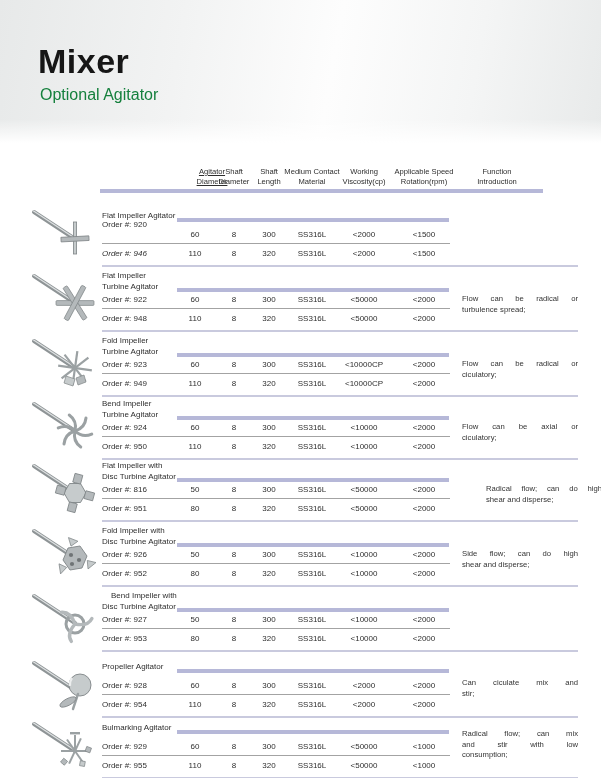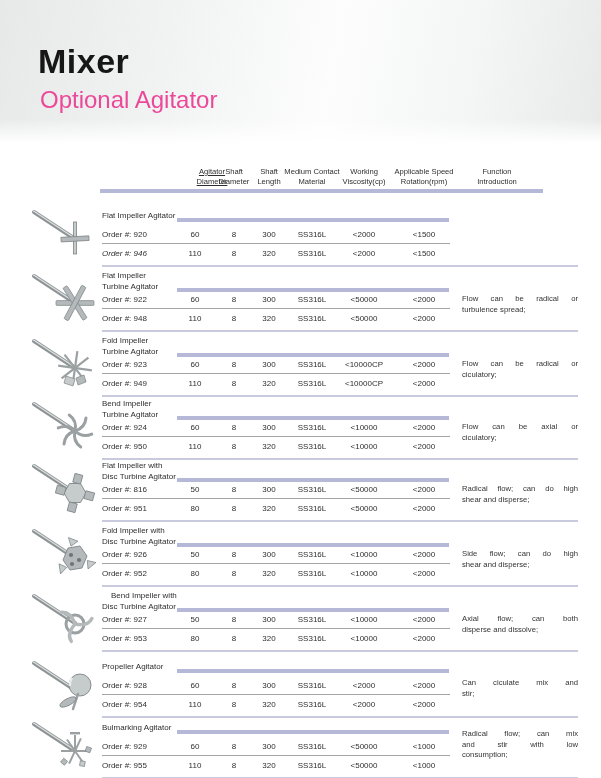--- a/index.html
+++ b/index.html
@@ -5,21 +5,21 @@
   html,body{margin:0;padding:0;background:#fff;}
   .page{position:relative;width:601px;height:778px;background:#ffffff;overflow:hidden;
         font-family:"Liberation Sans",sans-serif;color:#2f2f2f;}
   
   .hero{position:absolute;left:0;top:0;width:601px;height:143px;
         background:linear-gradient(100deg,#e7e9e9 0%,#f2f3f3 30%,#fdfdfd 55%,#f4f5f5 78%,#e8eaea 100%);}
   .hero:after{content:"";position:absolute;left:0;bottom:0;width:100%;height:24px;
         background:linear-gradient(to bottom,rgba(255,255,255,0),#ffffff);}
   .title{position:absolute;left:38px;top:42px;font-size:34px;font-weight:bold;
         color:#161616;letter-spacing:.5px;}
-  .subtitle{position:absolute;left:40px;top:86px;font-size:24px;color:#ec4899;}
+  .subtitle{position:absolute;left:40px;top:86px;font-size:16px;color:#15803d;}
   
   .band{position:absolute;left:100px;top:146px;width:443px;height:19px;background:#9b9cca;
         color:#f4f4fa;font-size:11.5px;line-height:19px;padding-left:7px;box-sizing:border-box;
         letter-spacing:.4px;}
   .header-underline{position:absolute;left:100px;top:189px;width:443px;height:4px;background:#b6b8d8;}
   .col-h{position:absolute;top:167px;font-size:7.6px;line-height:10px;text-align:center;color:#2e2e2e;}
   
   .group{position:absolute;left:0;width:601px;height:66px;}
   .g-icon{position:absolute;left:28px;width:70px;height:58px;}
   .g-title{position:absolute;left:102px;font-size:8px;line-height:10px;color:#2e2e2e;white-space:nowrap;}
@@ -73,21 +73,21 @@
       </div>
       <div class="group" style="top: 211px;">
         <div class="g-icon" style="top: -6px;"><svg viewBox="0 0 70 58" width="70" height="58" xmlns="http://www.w3.org/2000/svg">
     <path d="M6 7 L47 34" stroke="#8e9496" stroke-width="4" stroke-linecap="round"></path>
     <path d="M5.6 6 L46.6 33" stroke="#dde0e1" stroke-width="1.3" stroke-linecap="round"></path>
     <rect x="45.4" y="17" width="3.2" height="32" fill="#c6cbcc" stroke="#7f8587" stroke-width="0.8"></rect>
               <rect x="33" y="31.6" width="28" height="4.6" fill="#b4b9bb" stroke="#7f8587" stroke-width="0.8" transform="rotate(-3 47 34)"></rect>
           </svg></div>
         <div class="g-title" style="top: 0px;">Flat Impeller Agitator</div>
         <div class="g-bar" style="top: 7px;"></div>
-        <div class="g-order" style="top: 19px;">Order #: 920</div>
+        <div class="g-order" style="top: 9px;">Order #: 920</div>
         <div class="g-cell" style="top: 19px; left: 163px;">60</div>
         <div class="g-cell" style="top: 19px; left: 202px;">8</div>
         <div class="g-cell" style="top: 19px; left: 237px;">300</div>
         <div class="g-cell" style="top: 19px; left: 280px;">SS316L</div>
         <div class="g-cell" style="top: 19px; left: 332px;">&lt;2000</div>
         <div class="g-cell" style="top: 19px; left: 392px;">&lt;1500</div>
         <div class="g-sep" style="top: 32px;"></div>
         <div class="g-order" style="top: 38px; font-style: italic;">Order #: 946</div>
         <div class="g-cell" style="top: 38px; left: 163px;">110</div>
         <div class="g-cell" style="top: 38px; left: 202px;">8</div>
@@ -221,21 +221,21 @@
         <div class="g-cell" style="top: 24px; left: 392px;">&lt;2000</div>
         <div class="g-sep" style="top: 37px;"></div>
         <div class="g-order" style="top: 43px;">Order #: 951</div>
         <div class="g-cell" style="top: 43px; left: 163px;">80</div>
         <div class="g-cell" style="top: 43px; left: 202px;">8</div>
         <div class="g-cell" style="top: 43px; left: 237px;">320</div>
         <div class="g-cell" style="top: 43px; left: 280px;">SS316L</div>
         <div class="g-cell" style="top: 43px; left: 332px;">&lt;50000</div>
         <div class="g-cell" style="top: 43px; left: 392px;">&lt;2000</div>
         <div class="g-end" style="top: 59px;"></div>
-        <div class="g-func" style="top: 23px;">
+        <div class="g-func" style="top: 23px; margin-left: 24px;">
           <div>Radical flow; can do high</div>
           <div>shear and disperse;</div>
         </div>
       </div>
       <div class="group" style="top: 526px;">
         <div class="g-icon" style="top: -2px;"><svg viewBox="0 0 70 58" width="70" height="58" xmlns="http://www.w3.org/2000/svg">
     <path d="M6 7 L47 34" stroke="#8e9496" stroke-width="4" stroke-linecap="round"></path>
     <path d="M5.6 6 L46.6 33" stroke="#dde0e1" stroke-width="1.3" stroke-linecap="round"></path>
     <polygon points="59,32 54,44 42,46 35,36 40,24 52,22" fill="#b4b9bb" stroke="#7f8587" stroke-width="0.9"></polygon>
             <polygon points="58,28 66,24 64,34" fill="#c6cbcc" stroke="#7f8587" stroke-width="0.7" transform="rotate(40 47 34)"></polygon>
@@ -290,24 +290,20 @@
         <div class="g-cell" style="top: 24px; left: 392px;">&lt;2000</div>
         <div class="g-sep" style="top: 37px;"></div>
         <div class="g-order" style="top: 43px;">Order #: 953</div>
         <div class="g-cell" style="top: 43px; left: 163px;">80</div>
         <div class="g-cell" style="top: 43px; left: 202px;">8</div>
         <div class="g-cell" style="top: 43px; left: 237px;">320</div>
         <div class="g-cell" style="top: 43px; left: 280px;">SS316L</div>
         <div class="g-cell" style="top: 43px; left: 332px;">&lt;10000</div>
         <div class="g-cell" style="top: 43px; left: 392px;">&lt;2000</div>
         <div class="g-end" style="top: 59px;"></div>
-        <div class="g-func" style="top: 23px;">
-          <div>Axial flow; can both</div>
-          <div>disperse and dissolve;</div>
-        </div>
       </div>
       <div class="group" style="top: 662px;">
         <div class="g-icon" style="top: -6px;"><svg viewBox="0 0 70 58" width="70" height="58" xmlns="http://www.w3.org/2000/svg">
     <path d="M6 7 L47 34" stroke="#8e9496" stroke-width="4" stroke-linecap="round"></path>
     <path d="M5.6 6 L46.6 33" stroke="#dde0e1" stroke-width="1.3" stroke-linecap="round"></path>
     <circle cx="52" cy="29" r="11" fill="#c6cbcc" stroke="#7f8587" stroke-width="0.9"></circle>
               <path d="M44 22 A11 11 0 0 0 42 30" stroke="#eceeee" stroke-width="2.2" fill="none"></path>
               <path d="M50 38 L45 53" stroke="#9ba1a3" stroke-width="2.4" stroke-linecap="round"></path>
               <ellipse cx="40" cy="46" rx="9" ry="3.4" fill="#b4b9bb" stroke="#7f8587" stroke-width="0.8" transform="rotate(-28 40 46)"></ellipse>
           </svg></div>

